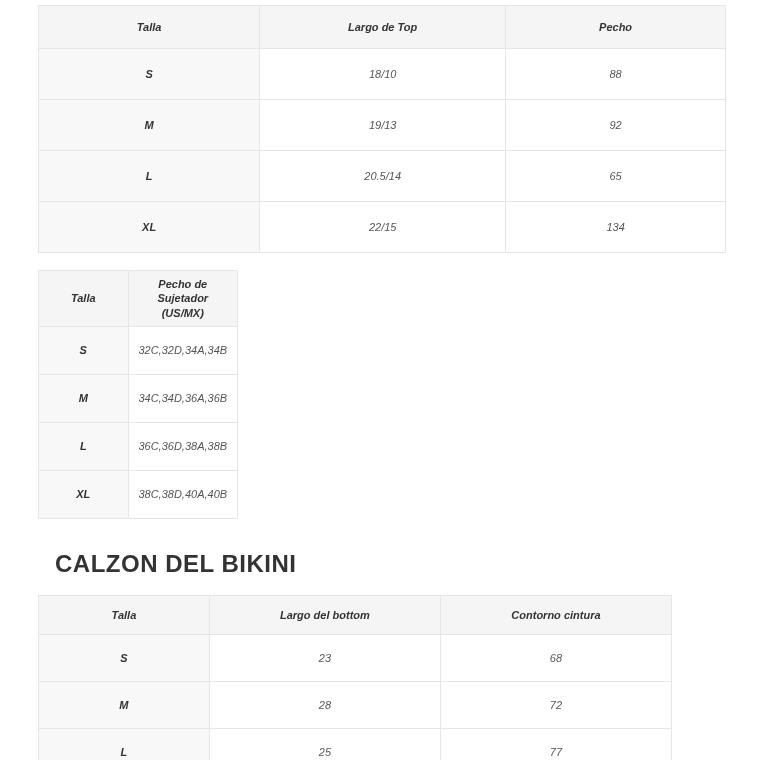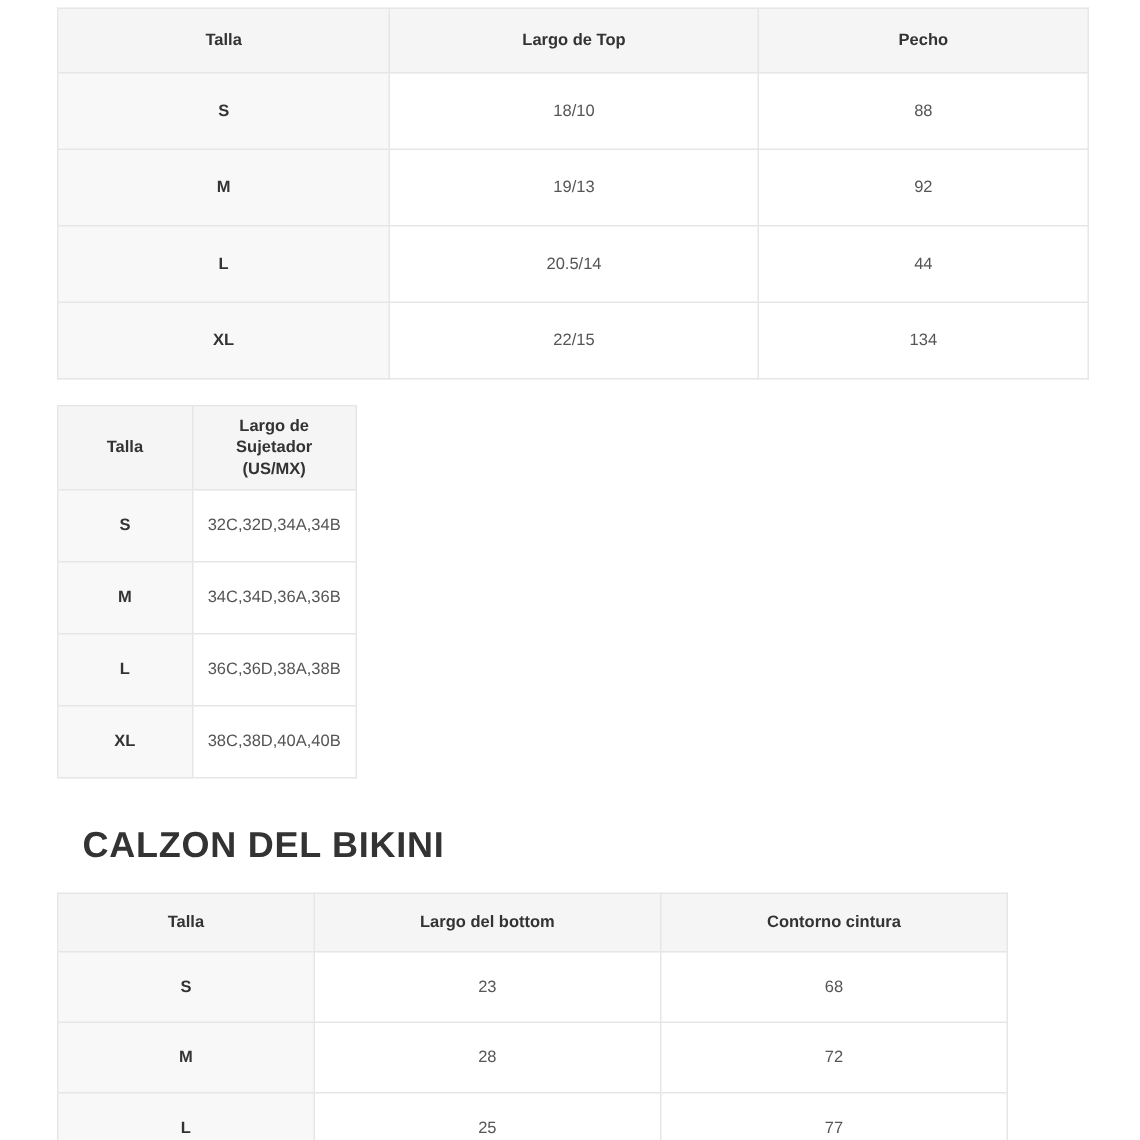--- a/index.html
+++ b/index.html
@@ -24,20 +24,21 @@
     table-layout: fixed;
     position: absolute;
     background: #ffffff;
   }
   .size-table th, .size-table td {
     border: 1px solid var(--border-color);
     text-align: center;
     vertical-align: middle;
     font-size: 11px;
     line-height: 1.3;
+    font-style: italic;
   }
   .size-table th {
     background: var(--header-bg);
     color: var(--header-text);
     font-weight: bold;
   }
   .size-table td.size-label {
     background: var(--label-col-bg);
     color: var(--header-text);
     font-weight: bold;
@@ -104,39 +105,39 @@
       <td class="value-cell">88</td>
     </tr>
     <tr>
       <td class="size-label">M</td>
       <td class="value-cell">19/13</td>
       <td class="value-cell">92</td>
     </tr>
     <tr>
       <td class="size-label">L</td>
       <td class="value-cell">20.5/14</td>
-      <td class="value-cell">44</td>
+      <td class="value-cell">65</td>
     </tr>
     <tr>
       <td class="size-label">XL</td>
       <td class="value-cell">22/15</td>
       <td class="value-cell">134</td>
     </tr>
   </tbody>
 </table>
 
 <table class="size-table" id="bra-table">
   <colgroup>
       <col class="c0">
       <col class="c1">
     </colgroup>
   <thead>
     <tr>
       <th>Talla</th>
-      <th>Largo de Sujetador (US/MX)</th>
+      <th>Pecho de Sujetador (US/MX)</th>
     </tr>
   </thead>
   <tbody>
     <tr>
       <td class="size-label">S</td>
       <td class="value-cell">32C,32D,34A,34B</td>
     </tr>
     <tr>
       <td class="size-label">M</td>
       <td class="value-cell">34C,34D,36A,36B</td>

